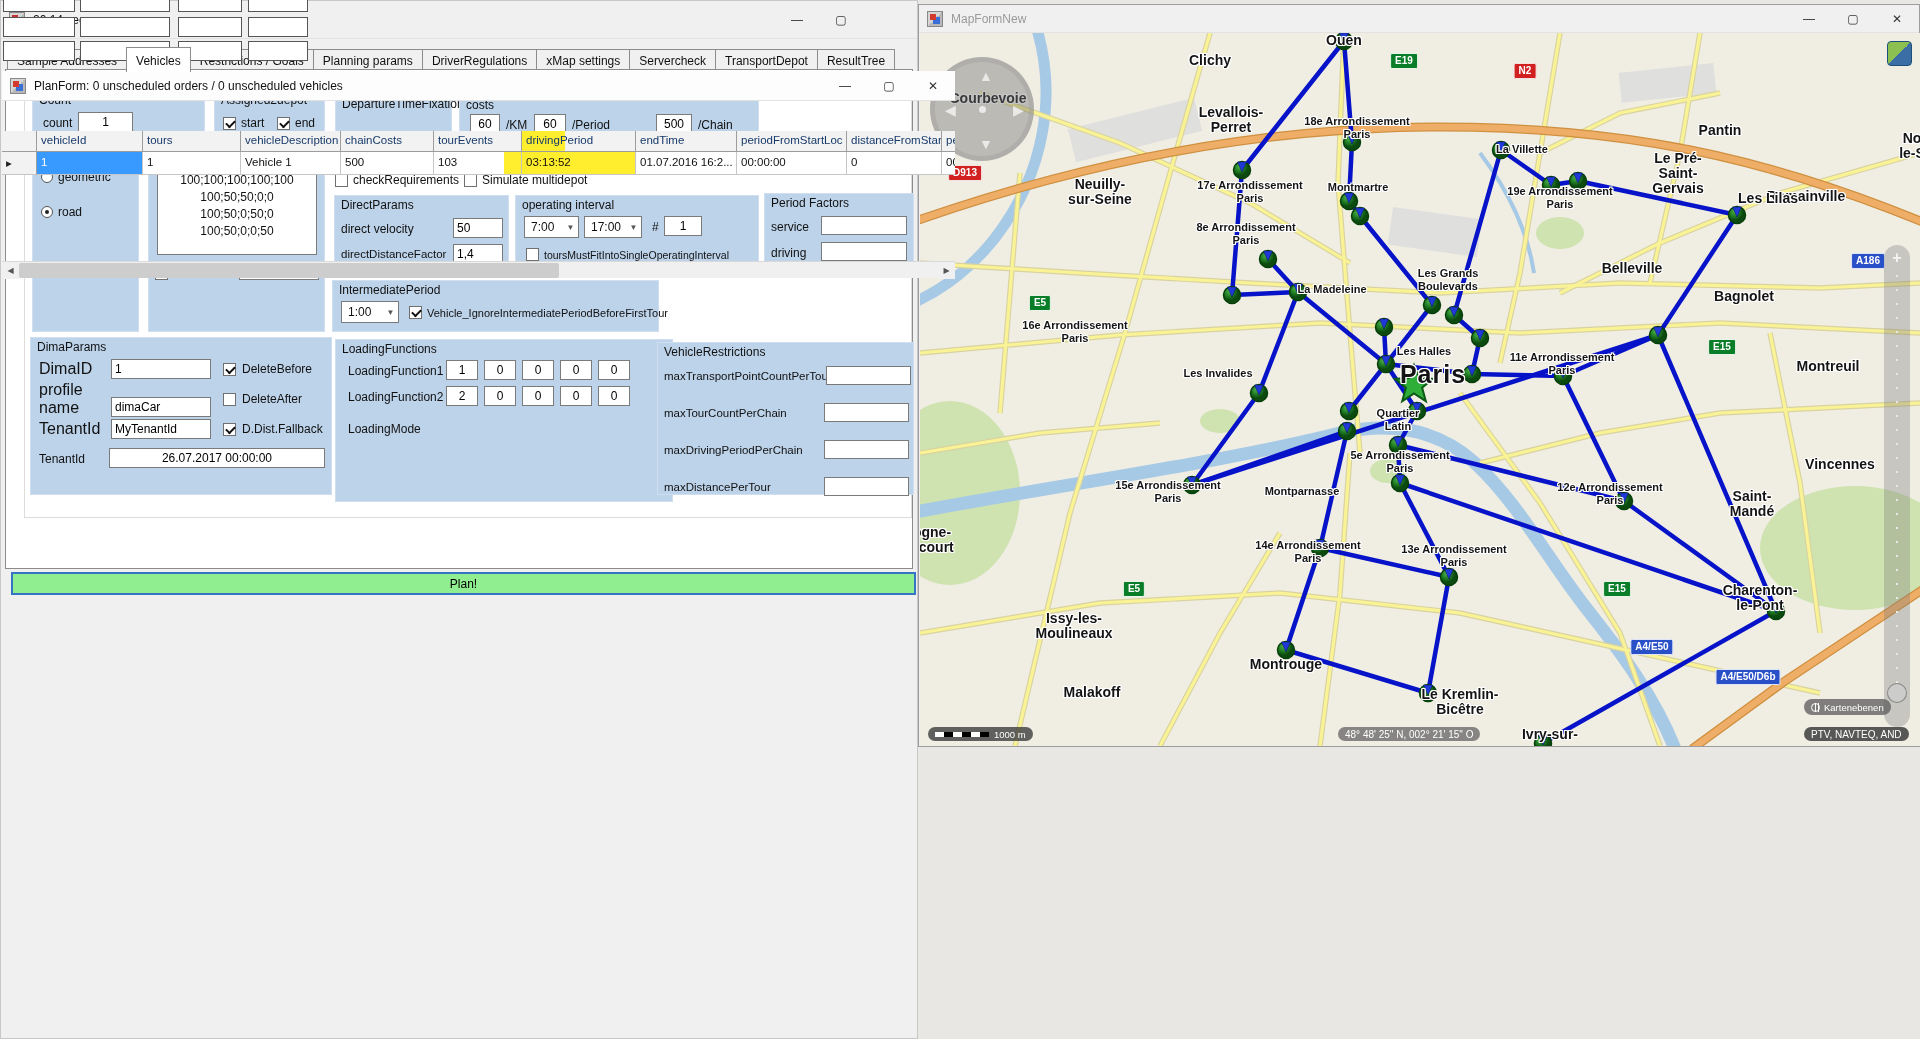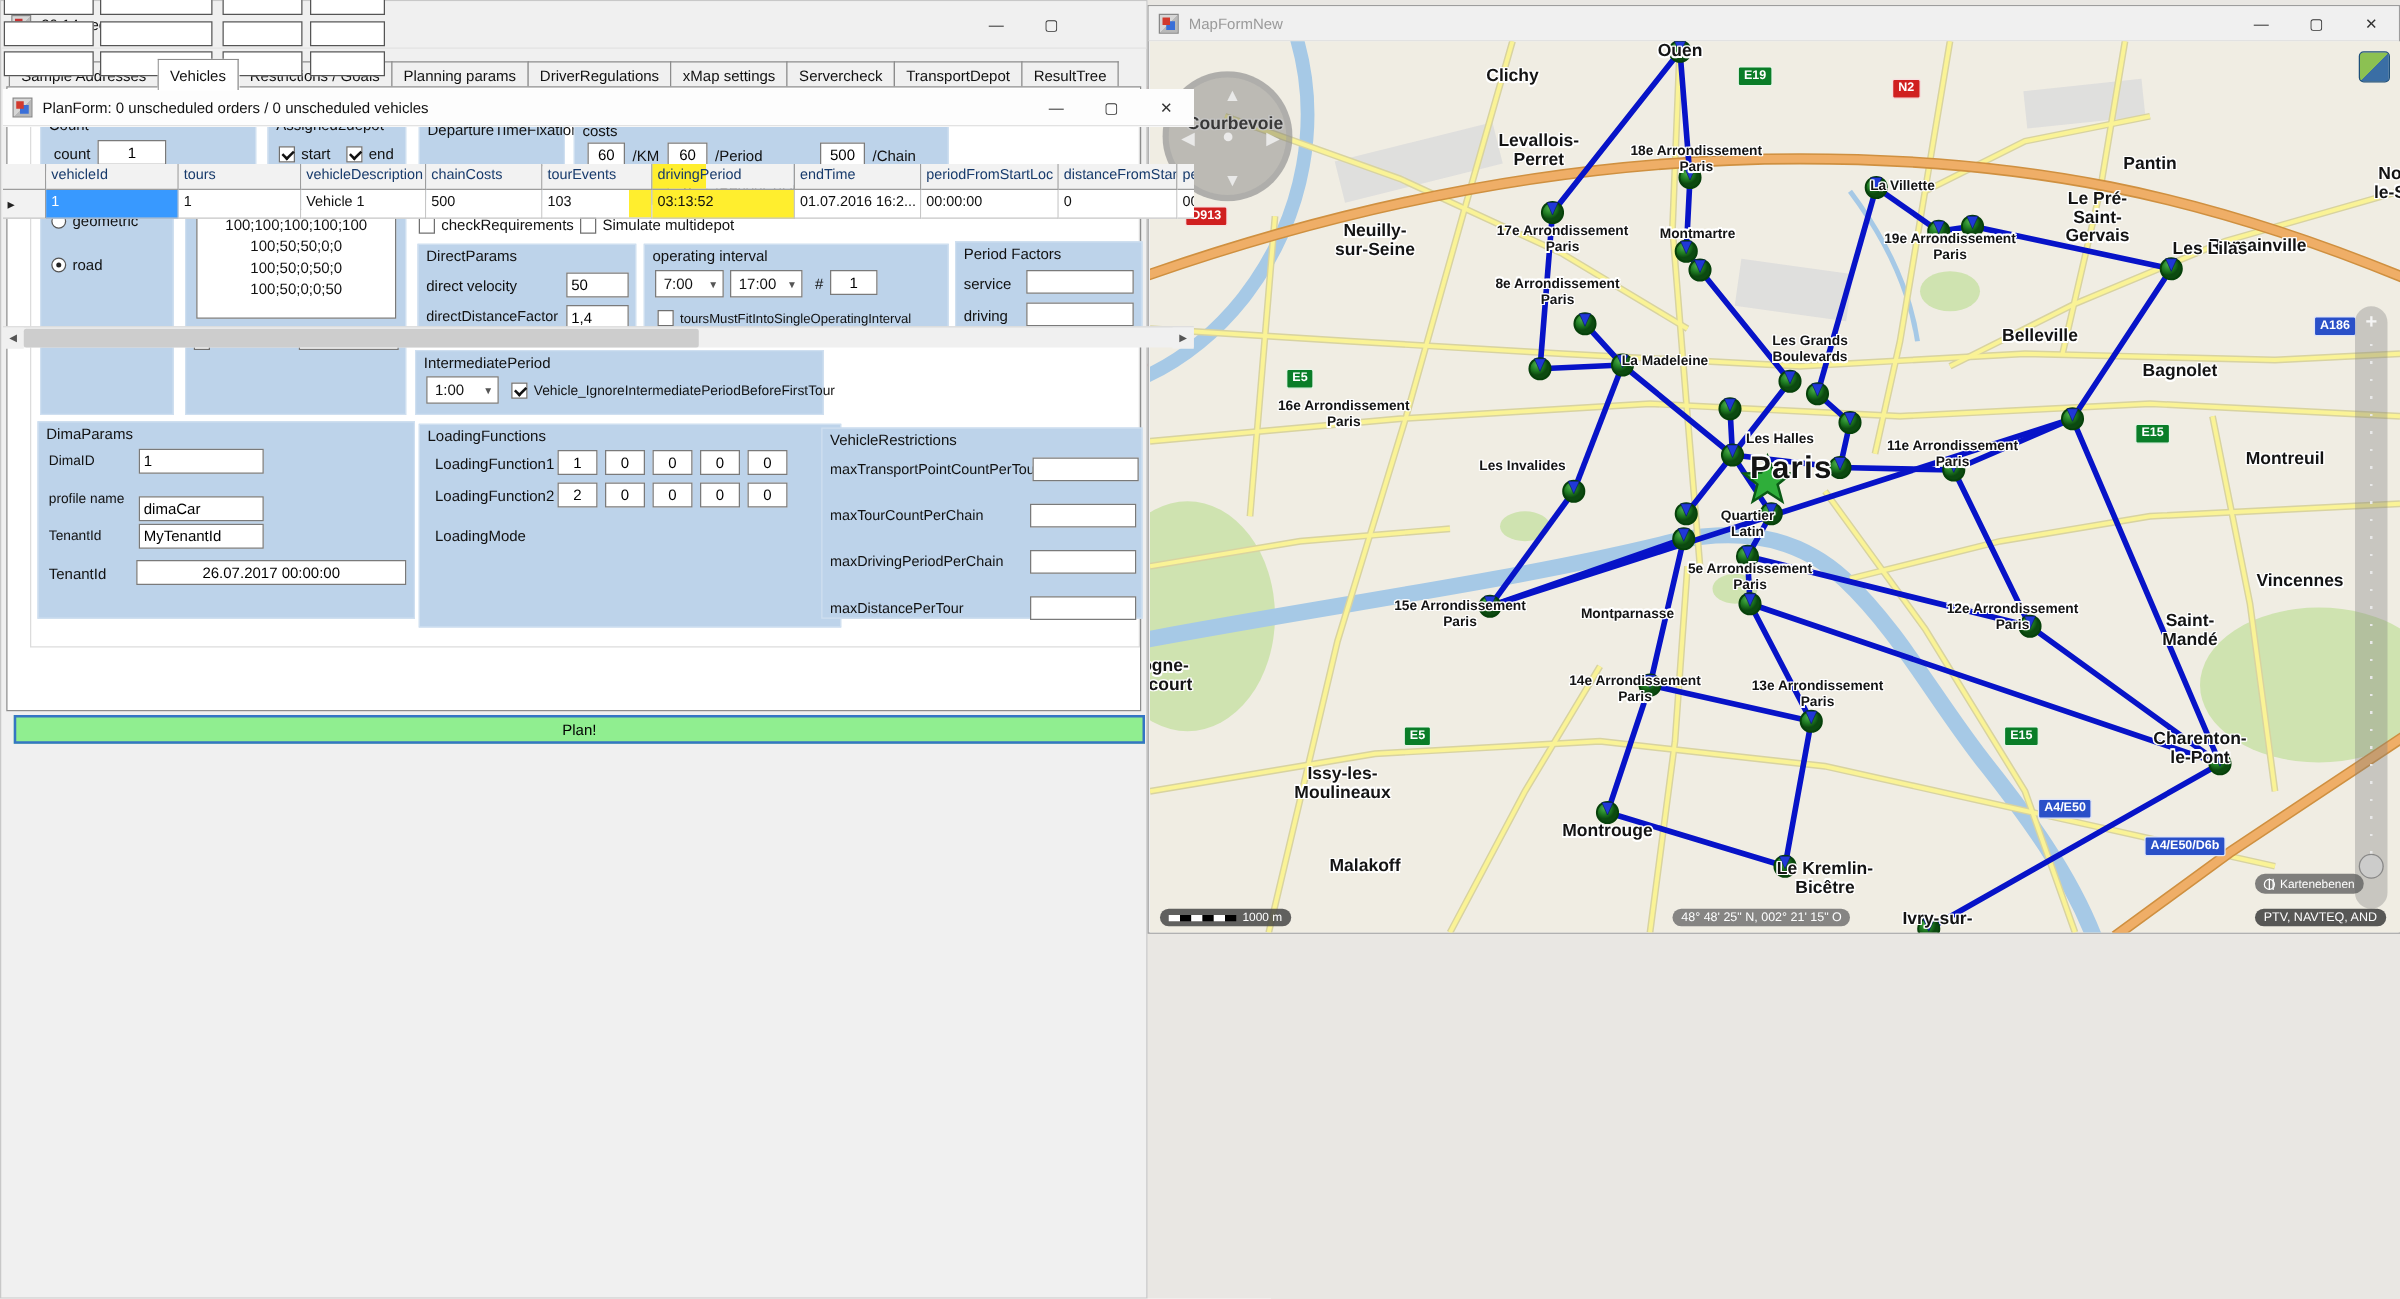--- a/index.html
+++ b/index.html
@@ -38,21 +38,21 @@
   .radio.checked::after { content:""; position:absolute; left:3px; top:3px; width:4px; height:4px; background:#222; border-radius:50%; }
   .cbrow { position:absolute; display:flex; align-items:center; gap:5px; font-size:12px; white-space:nowrap; }
   .combo { position:absolute; background:#fff; border:1px solid #7a7a7a; display:flex; align-items:center; padding-left:6px; font-size:12px; height:22px; }
   .combo .arrow { margin-left:auto; width:15px; text-align:center; color:#555; font-size:8px; }
   .listbox { position:absolute; background:#fff; border:1px solid #7a7a7a; overflow:hidden; }
   .cap-row { text-align:center; font-size:12px; line-height:17px; }
   .lbitem { font-size:12px; line-height:15px; padding-left:3px; white-space:nowrap; }
   .lbitem.sel { background:#3399ff; color:#fff; }
   .plan-btn { position:absolute; left:10px; top:571px; width:905px; height:23px; background:#90ee90; border:2px solid #3575c4; font-size:12px; display:flex; align-items:center; justify-content:center; }
   .frow { display:flex; align-items:center; height:30px; }
-  .frow .fl { width:72px; font-size:11px; }
+  .frow .fl { width:72px; font-size:16px; }
   .frow .tbx { position:relative; width:100px; height:20px; }
   .vrrow { display:flex; align-items:center; height:37px; }
   .vrrow .fl { width:162px; font-size:11.5px; }
   .vrrow .tbx { position:relative; width:85px; height:19px; }
   .tbx { background:#fff; border:1px solid #7a7a7a; }
 
   
   #map-window { left:918px; top:4px; width:1002px; height:743px; }
   #map-window .titlebar { height:28px; }
   #map-window .wtitle { color:#9a9a9a; }
@@ -269,20 +269,34 @@
               <span class="fl">DimaID</span>
               <input class="tbx" value="1" style="width: 100px; height: 20px; font-size: 12px; padding-left: 3px;">
             </div>
             <div class="frow">
               <span class="fl">profile name</span>
               <input class="tbx" value="dimaCar" style="width: 100px; height: 20px; font-size: 12px; padding-left: 3px; margin-top: 16px;">
             </div>
             <div class="frow">
               <span class="fl">TenantId</span>
               <input class="tbx" value="MyTenantId" style="width: 100px; height: 20px; font-size: 12px; padding-left: 3px;">
+            </div>
+          </div>
+        <div class="abs" style="left:192px;top:16px;">
+            <div class="frow" style="gap: 6px;">
+              <span class="cb checked"></span>
+              <span>DeleteBefore</span>
+            </div>
+            <div class="frow" style="gap: 6px;">
+              <span class="cb"></span>
+              <span>DeleteAfter</span>
+            </div>
+            <div class="frow" style="gap: 6px;">
+              <span class="cb checked"></span>
+              <span>D.Dist.Fallback</span>
             </div>
           </div>
         <span class="lbl" style="left:8px;top:114px;">TenantId</span>
         <input class="tb center" style="left: 78px; top: 110px; width: 216px;" value="26.07.2017 00:00:00">
       </div>
 
       <div class="panel" style="left:329px;top:269px;width:338px;height:163px;">
         <span class="plabel">LoadingFunctions</span>
         <span class="lbl" style="left:12px;top:24px;">LoadingFunction1</span>
         <div class="abs" style="left:110px;top:20px;display:flex;gap:6px;">

